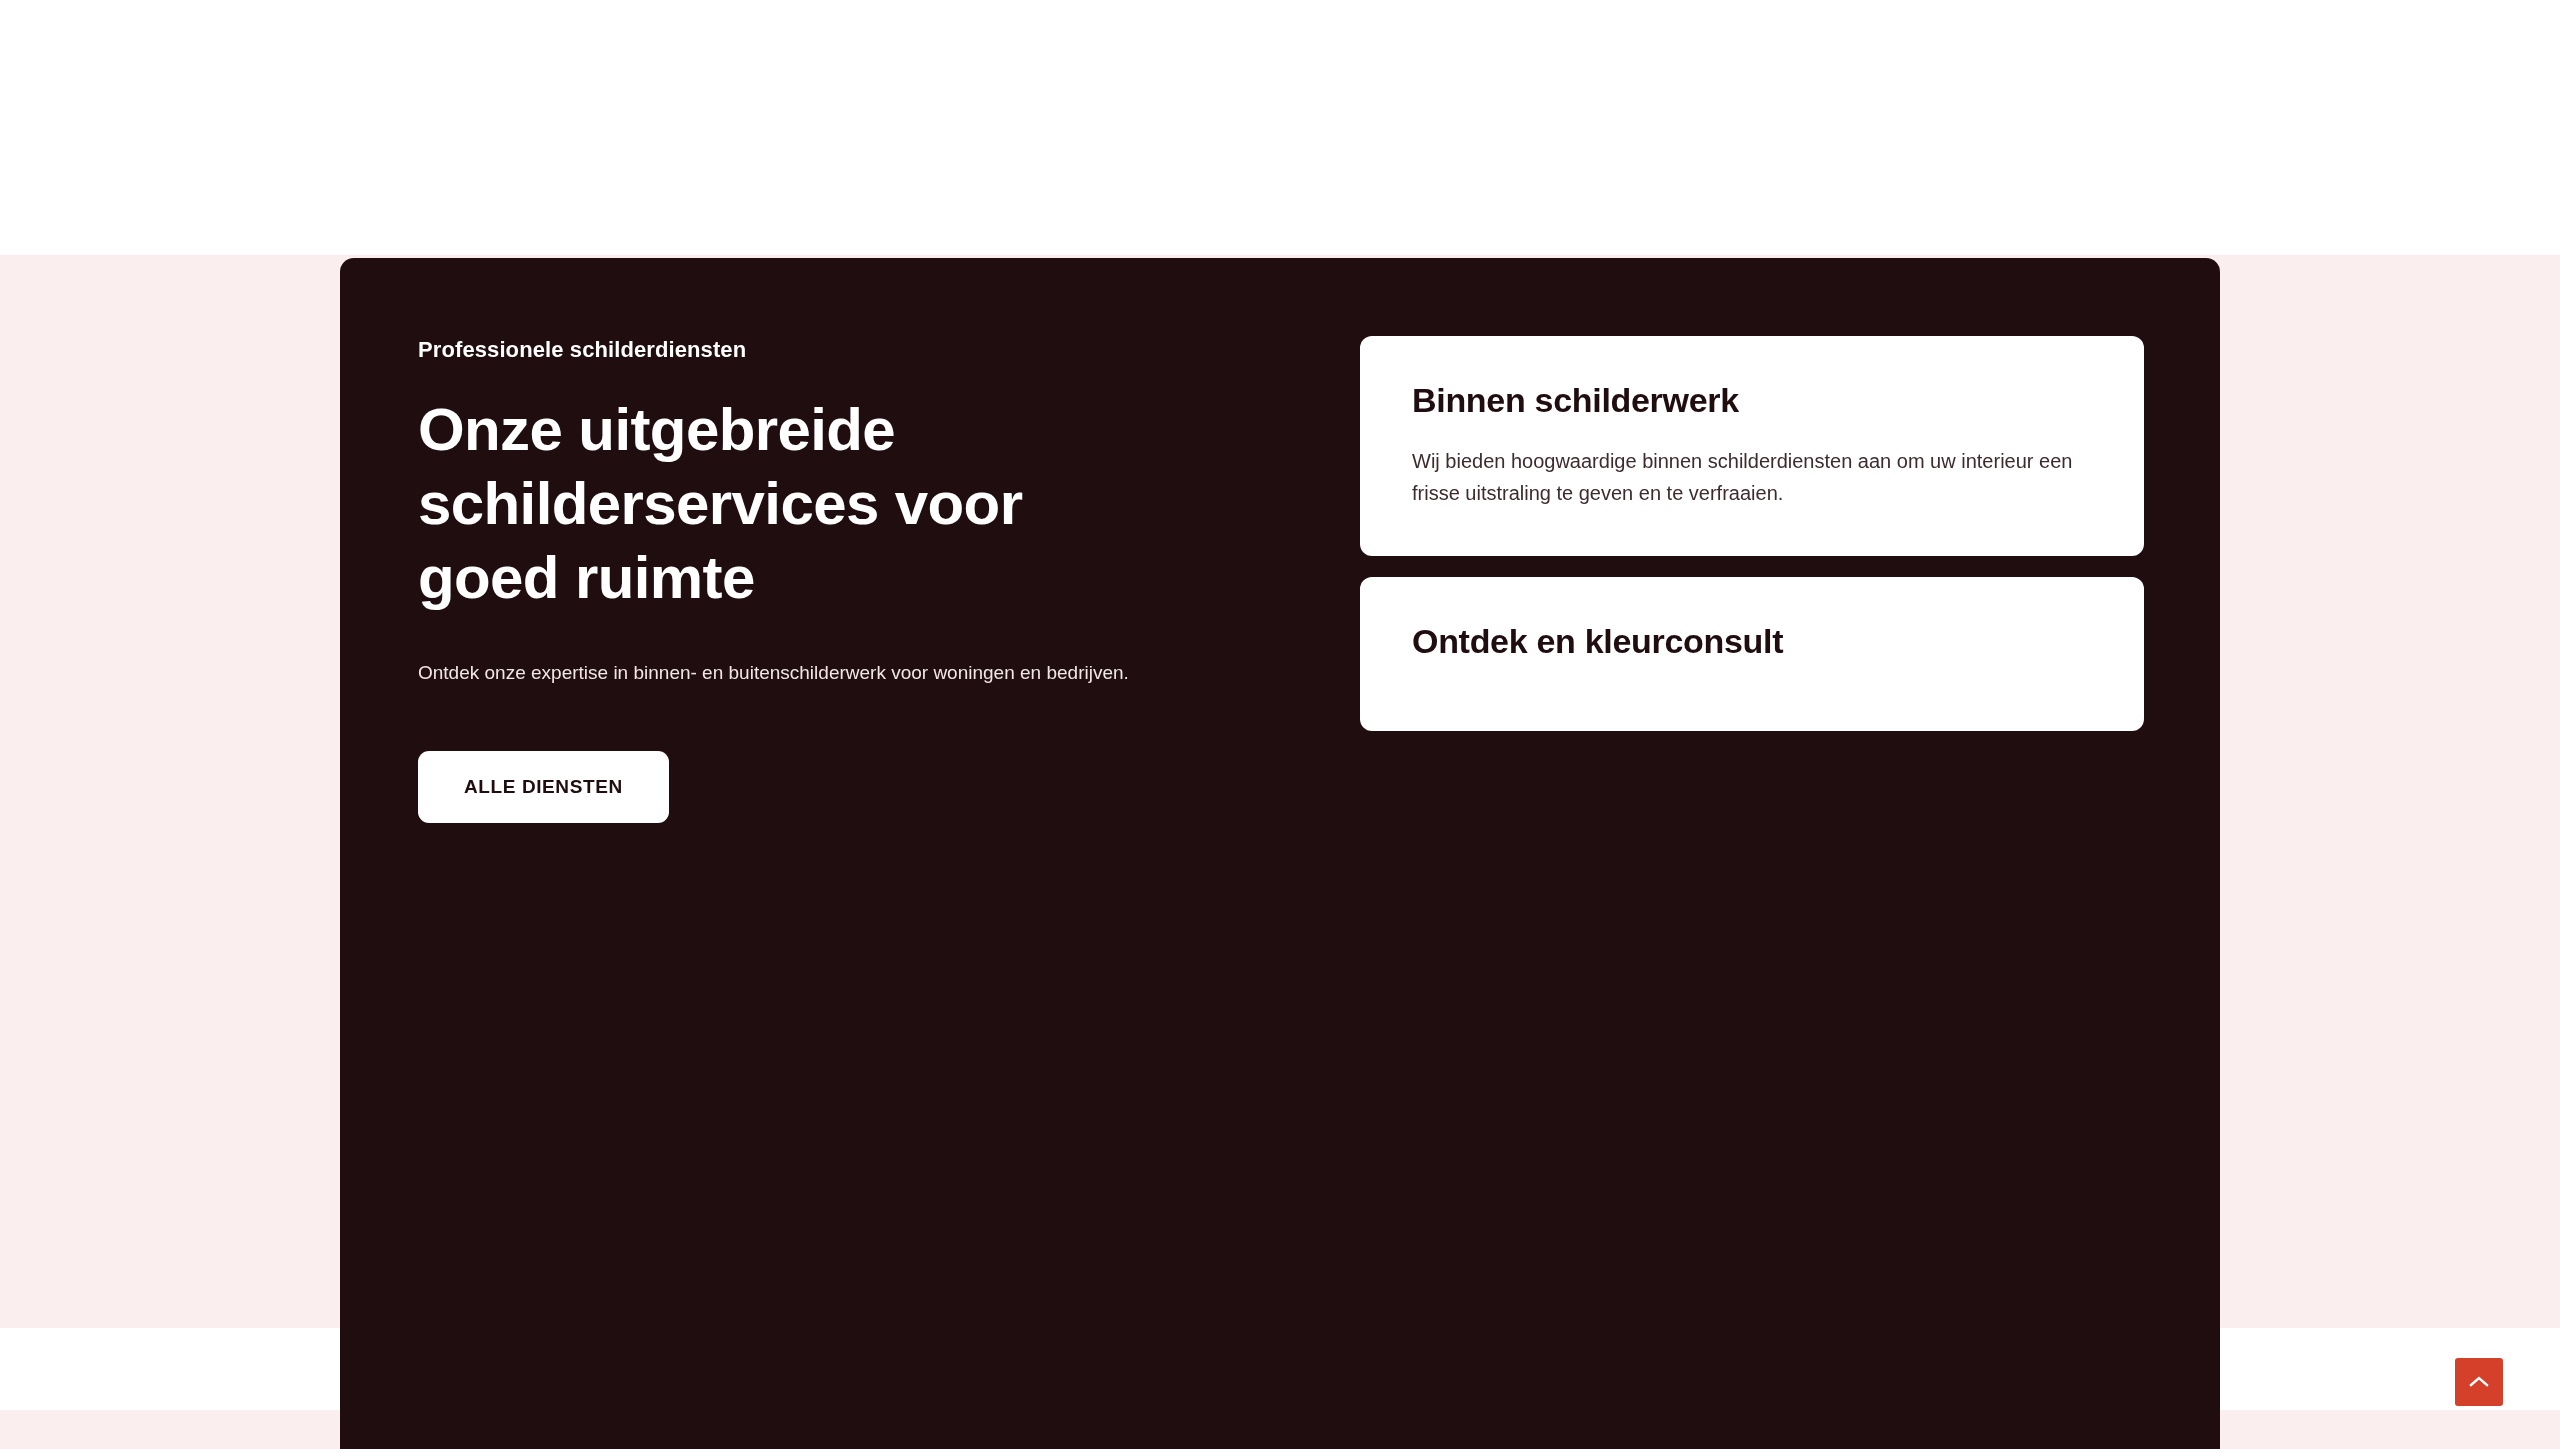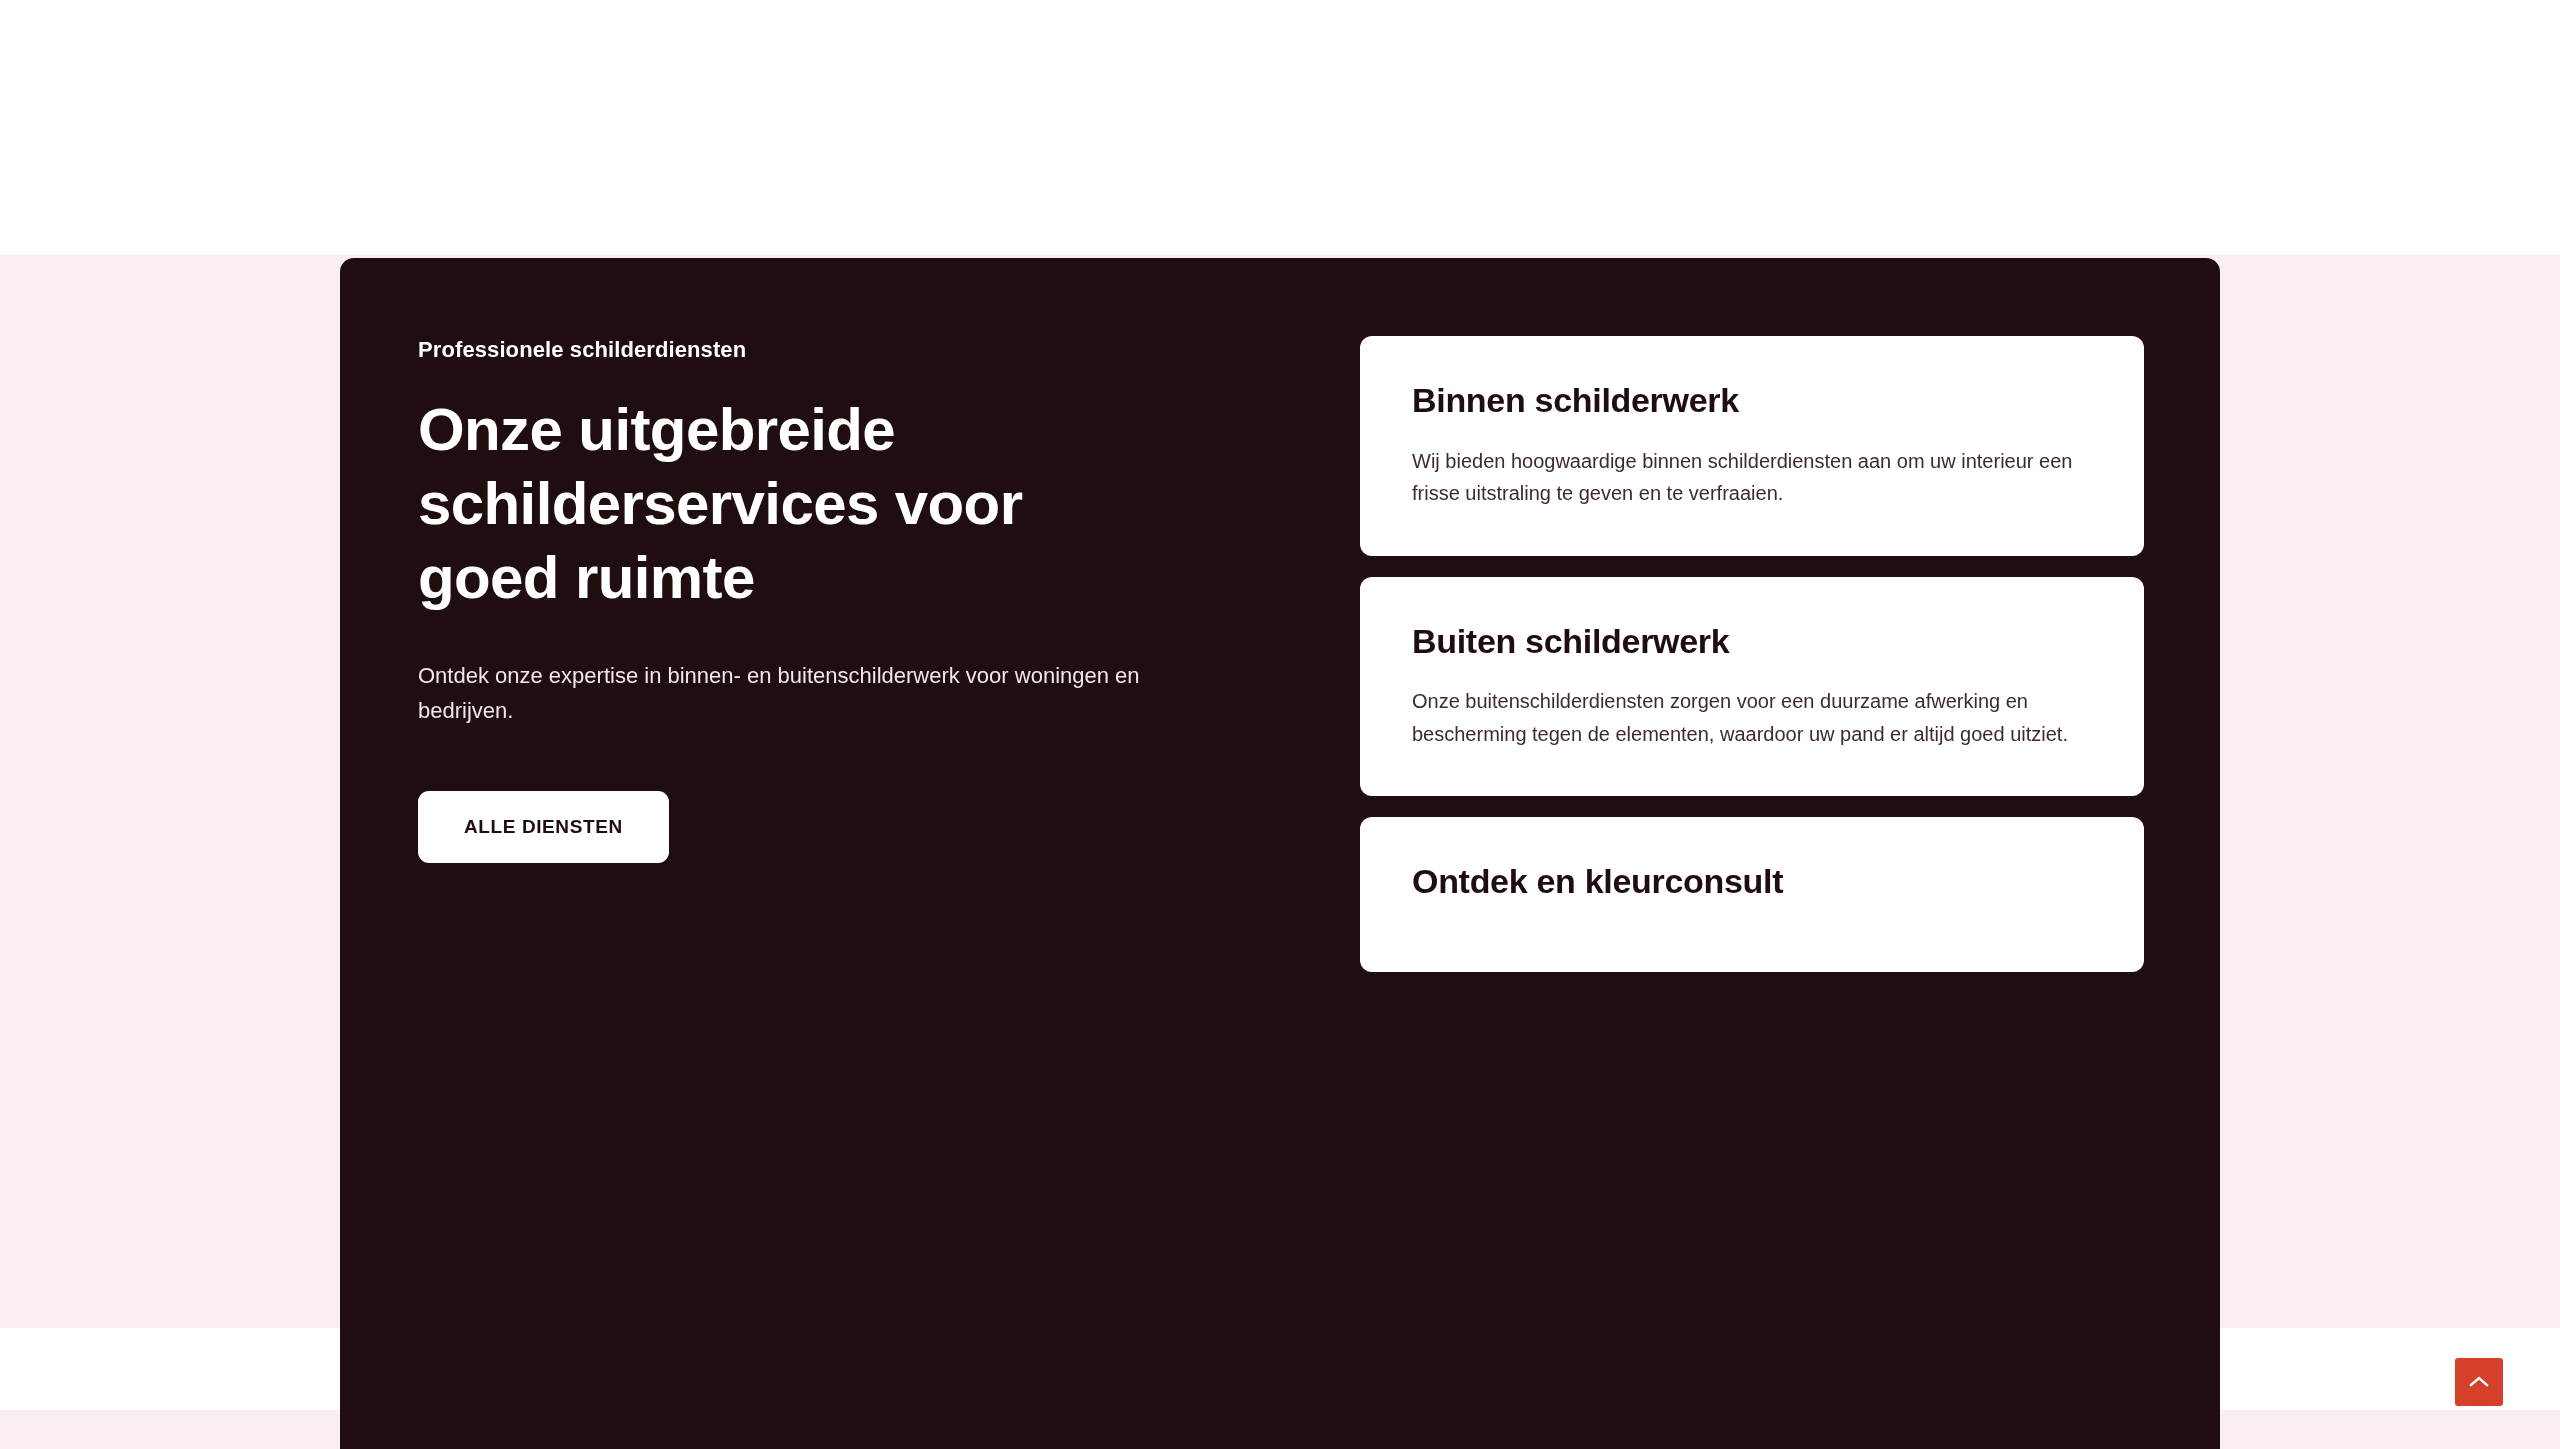--- a/index.html
+++ b/index.html
@@ -77,21 +77,21 @@
     font-size: 60px;
     line-height: 1.24;
     font-weight: bold;
     color: #ffffff;
     letter-spacing: -0.6px;
     margin: 0 0 42px 0;
     max-width: 700px;
   }
 
   .panel-sub {
-    font-size: 22px;
+    font-size: 19px;
     line-height: 1.62;
     color: #f1e7e7;
     margin: 0 0 62px 0;
     max-width: 730px;
     font-weight: 400;
   }
 
   .cta-button {
     display: inline-block;
     background: #ffffff;
@@ -180,24 +180,20 @@
     <a class="cta-button" href="#">ALLE DIENSTEN</a>
   </div>
 
   <div class="cards">
 
     <div class="card">
       <h3 class="card-title">Binnen schilderwerk</h3>
       <p class="card-text">Wij bieden hoogwaardige binnen schilderdiensten aan om uw interieur een frisse uitstraling te geven en te verfraaien.</p>
     </div>
 
-    <div class="card">
-      <h3 class="card-title">Buiten schilderwerk</h3>
-      <p class="card-text">Onze buitenschilderdiensten zorgen voor een duurzame afwerking en bescherming tegen de elementen, waardoor uw pand er altijd goed uitziet.</p>
-    </div>
 
     <div class="card">
       <h3 class="card-title">Ontdek en kleurconsult</h3>
     </div>
 
   </div>
 </section>
 
 <button class="back-to-top">
   <span>

